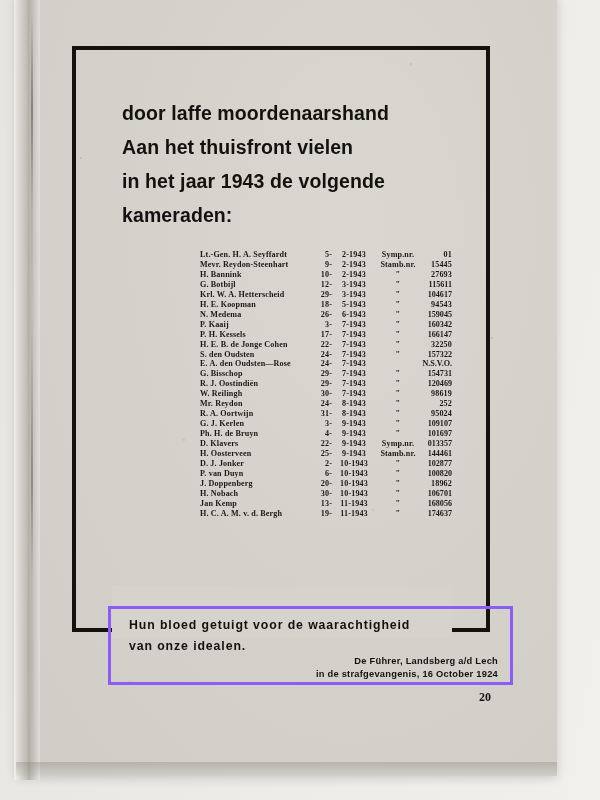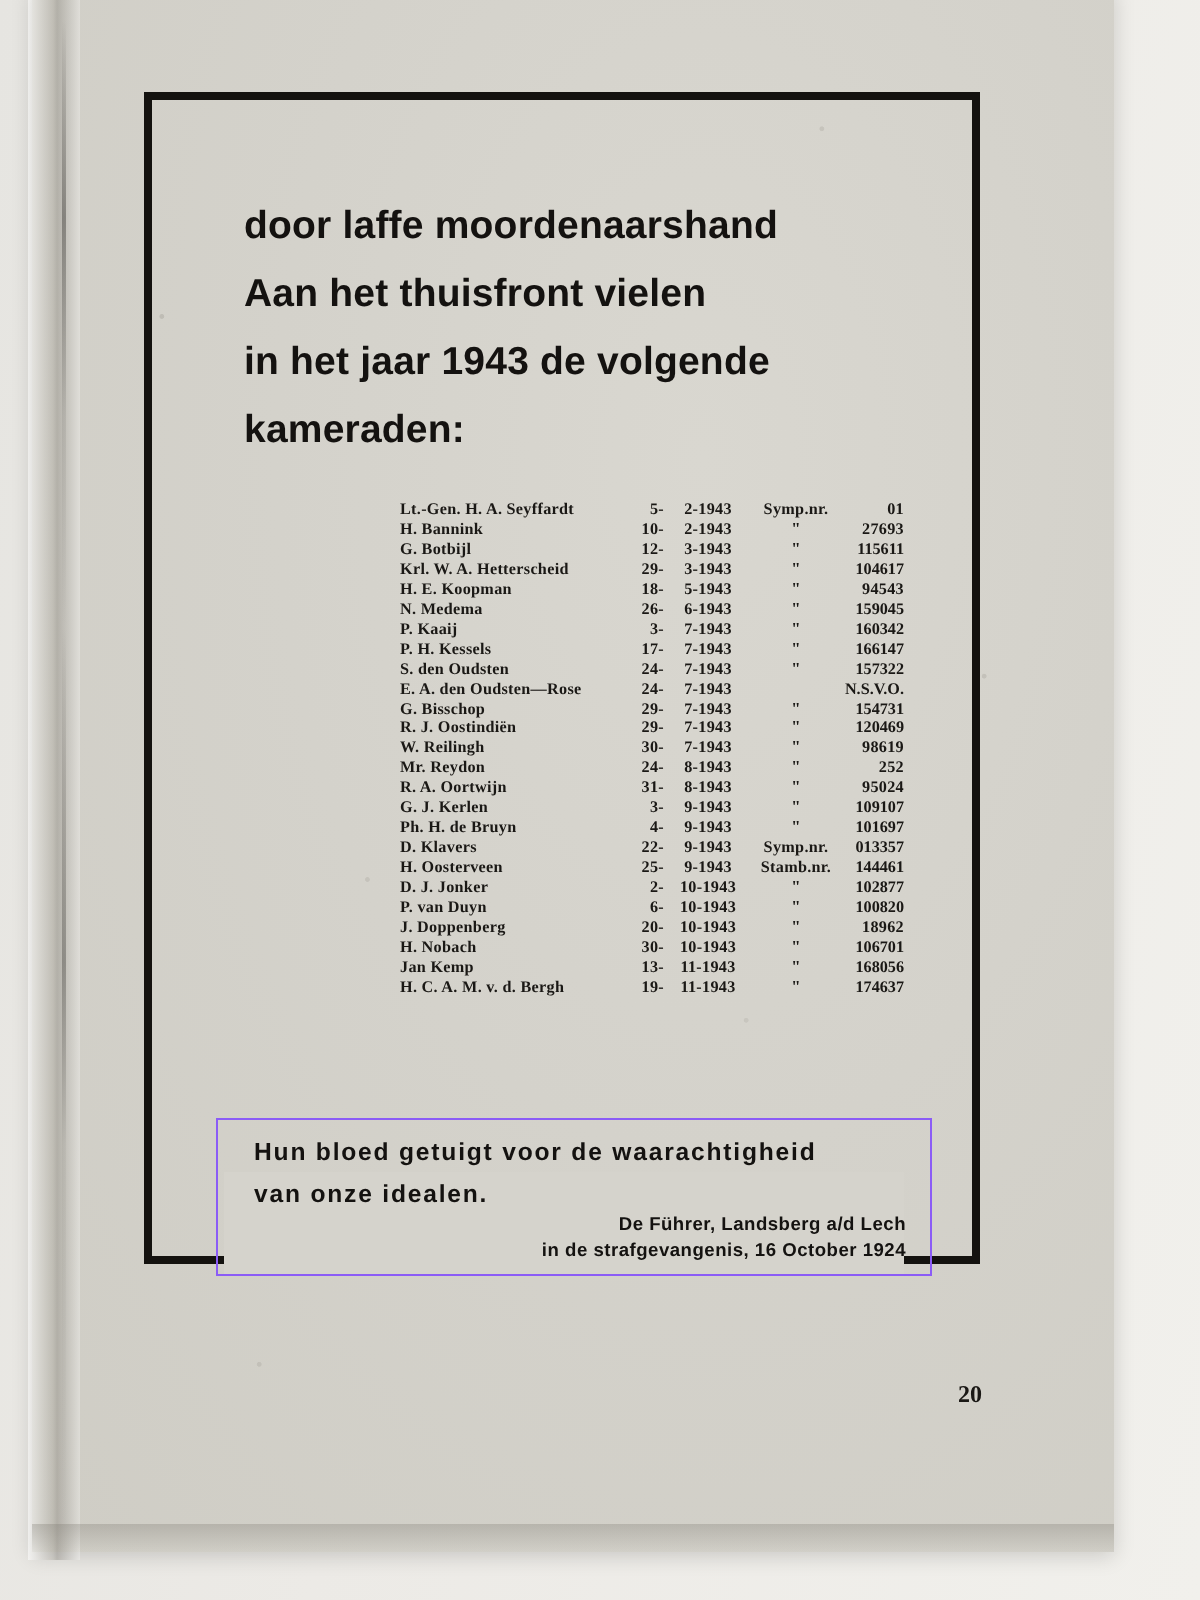--- a/index.html
+++ b/index.html
@@ -148,24 +148,24 @@
   .c-date  { width: 44px;  text-align: center; }
   .c-label { width: 44px;  text-align: center; }
   .c-num   { width: 32px;  text-align: right; }
   .c-num.wide { letter-spacing: 0; }
   .ditto { font-size: 8.4px; letter-spacing: 0; }
 
   
   .quote-box {
     position: absolute;
     left: 108px;
-    top: 559px;
-    width: 358px;
+    top: 606px;
+    width: 405px;
     height: 79px;
-    border: 1px solid #8b5cf6;
+    border: 3px solid #8b5cf6;
     box-sizing: border-box;
     background: transparent;
   }
   .quote-line {
     position: absolute;
     left: 18px;
     font-size: 12.3px;
     font-weight: 700;
     color: #141210;
     white-space: nowrap;
@@ -220,20 +220,27 @@
   <table class="roll">
     <tbody id="roll-body">
         <tr>
           <td class="c-name">Lt.-Gen. H. A. Seyffardt</td>
           <td class="c-day">5-</td>
           <td class="c-date">2-1943</td>
           <td class="c-label">Symp.nr.</td>
           <td class="c-num">01</td>
         </tr>
         <tr>
+          <td class="c-name">Mevr. Reydon-Steenhart</td>
+          <td class="c-day">9-</td>
+          <td class="c-date">2-1943</td>
+          <td class="c-label">Stamb.nr.</td>
+          <td class="c-num">15445</td>
+        </tr>
+        <tr>
           <td class="c-name">H. Bannink</td>
           <td class="c-day">10-</td>
           <td class="c-date">2-1943</td>
           <td class="c-label ditto">"</td>
           <td class="c-num">27693</td>
         </tr>
         <tr>
           <td class="c-name">G. Botbijl</td>
           <td class="c-day">12-</td>
           <td class="c-date">3-1943</td>
@@ -267,20 +274,27 @@
           <td class="c-date">7-1943</td>
           <td class="c-label ditto">"</td>
           <td class="c-num wide">160342</td>
         </tr>
         <tr>
           <td class="c-name">P. H. Kessels</td>
           <td class="c-day">17-</td>
           <td class="c-date">7-1943</td>
           <td class="c-label ditto">"</td>
           <td class="c-num wide">166147</td>
+        </tr>
+        <tr>
+          <td class="c-name">H. E. B. de Jonge Cohen</td>
+          <td class="c-day">22-</td>
+          <td class="c-date">7-1943</td>
+          <td class="c-label ditto">"</td>
+          <td class="c-num">32250</td>
         </tr>
         <tr>
           <td class="c-name">S. den Oudsten</td>
           <td class="c-day">24-</td>
           <td class="c-date">7-1943</td>
           <td class="c-label ditto">"</td>
           <td class="c-num wide">157322</td>
         </tr>
         <tr>
           <td class="c-name">E. A. den Oudsten—Rose</td>

